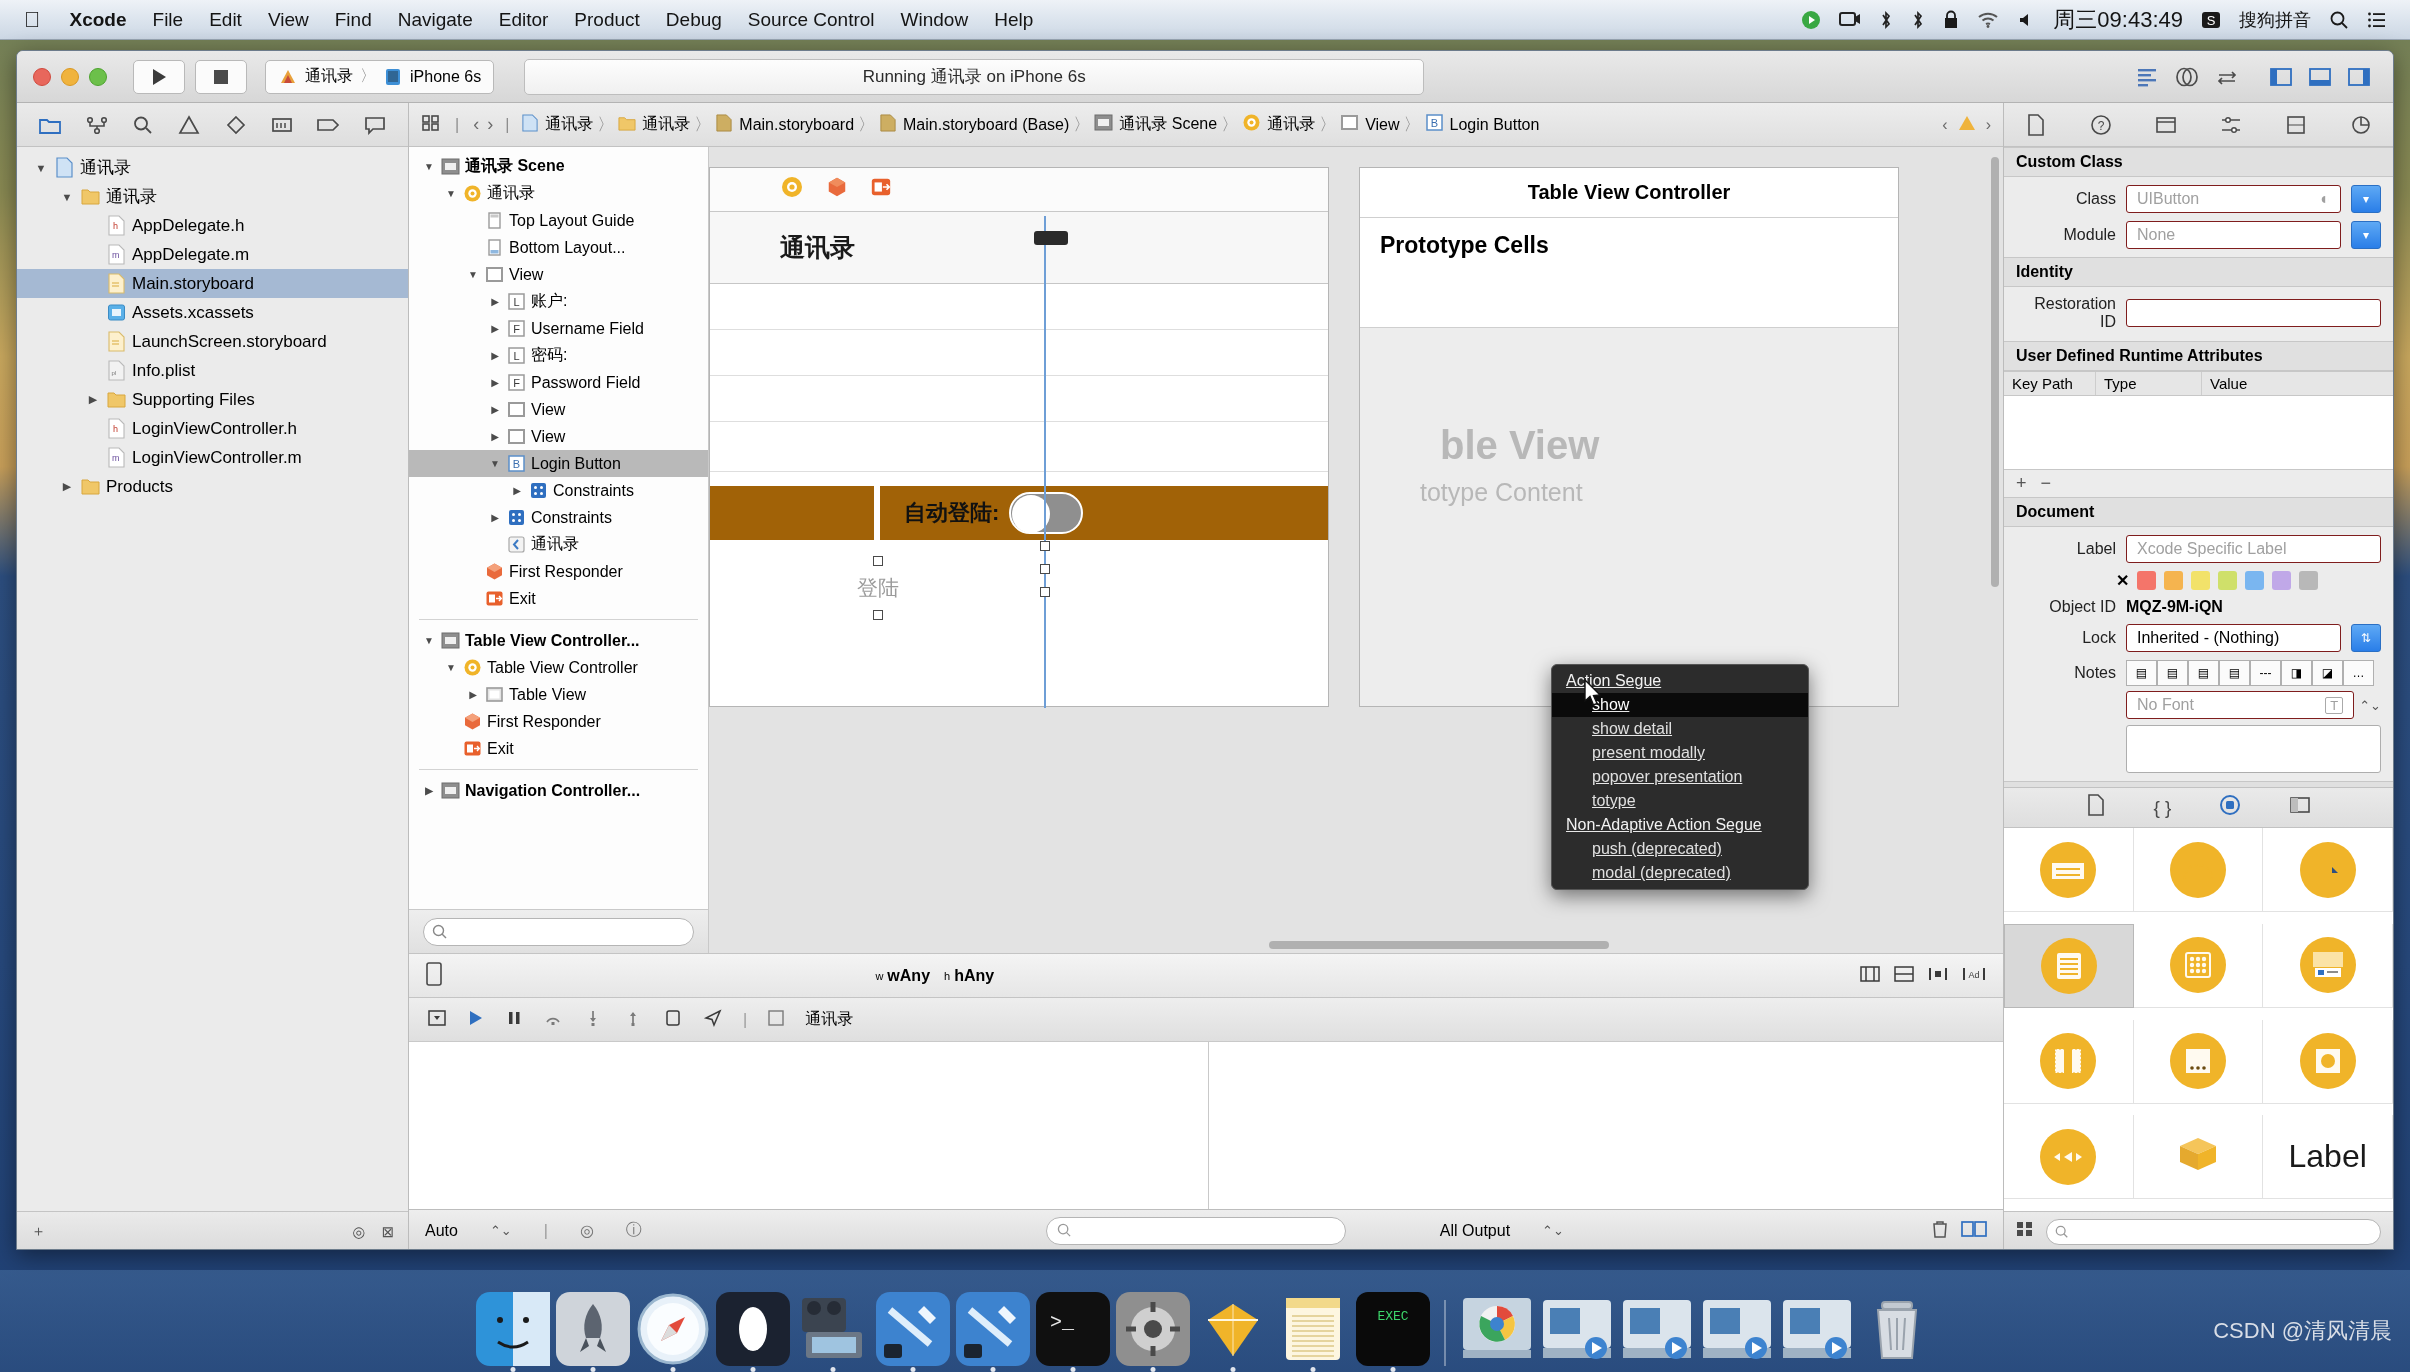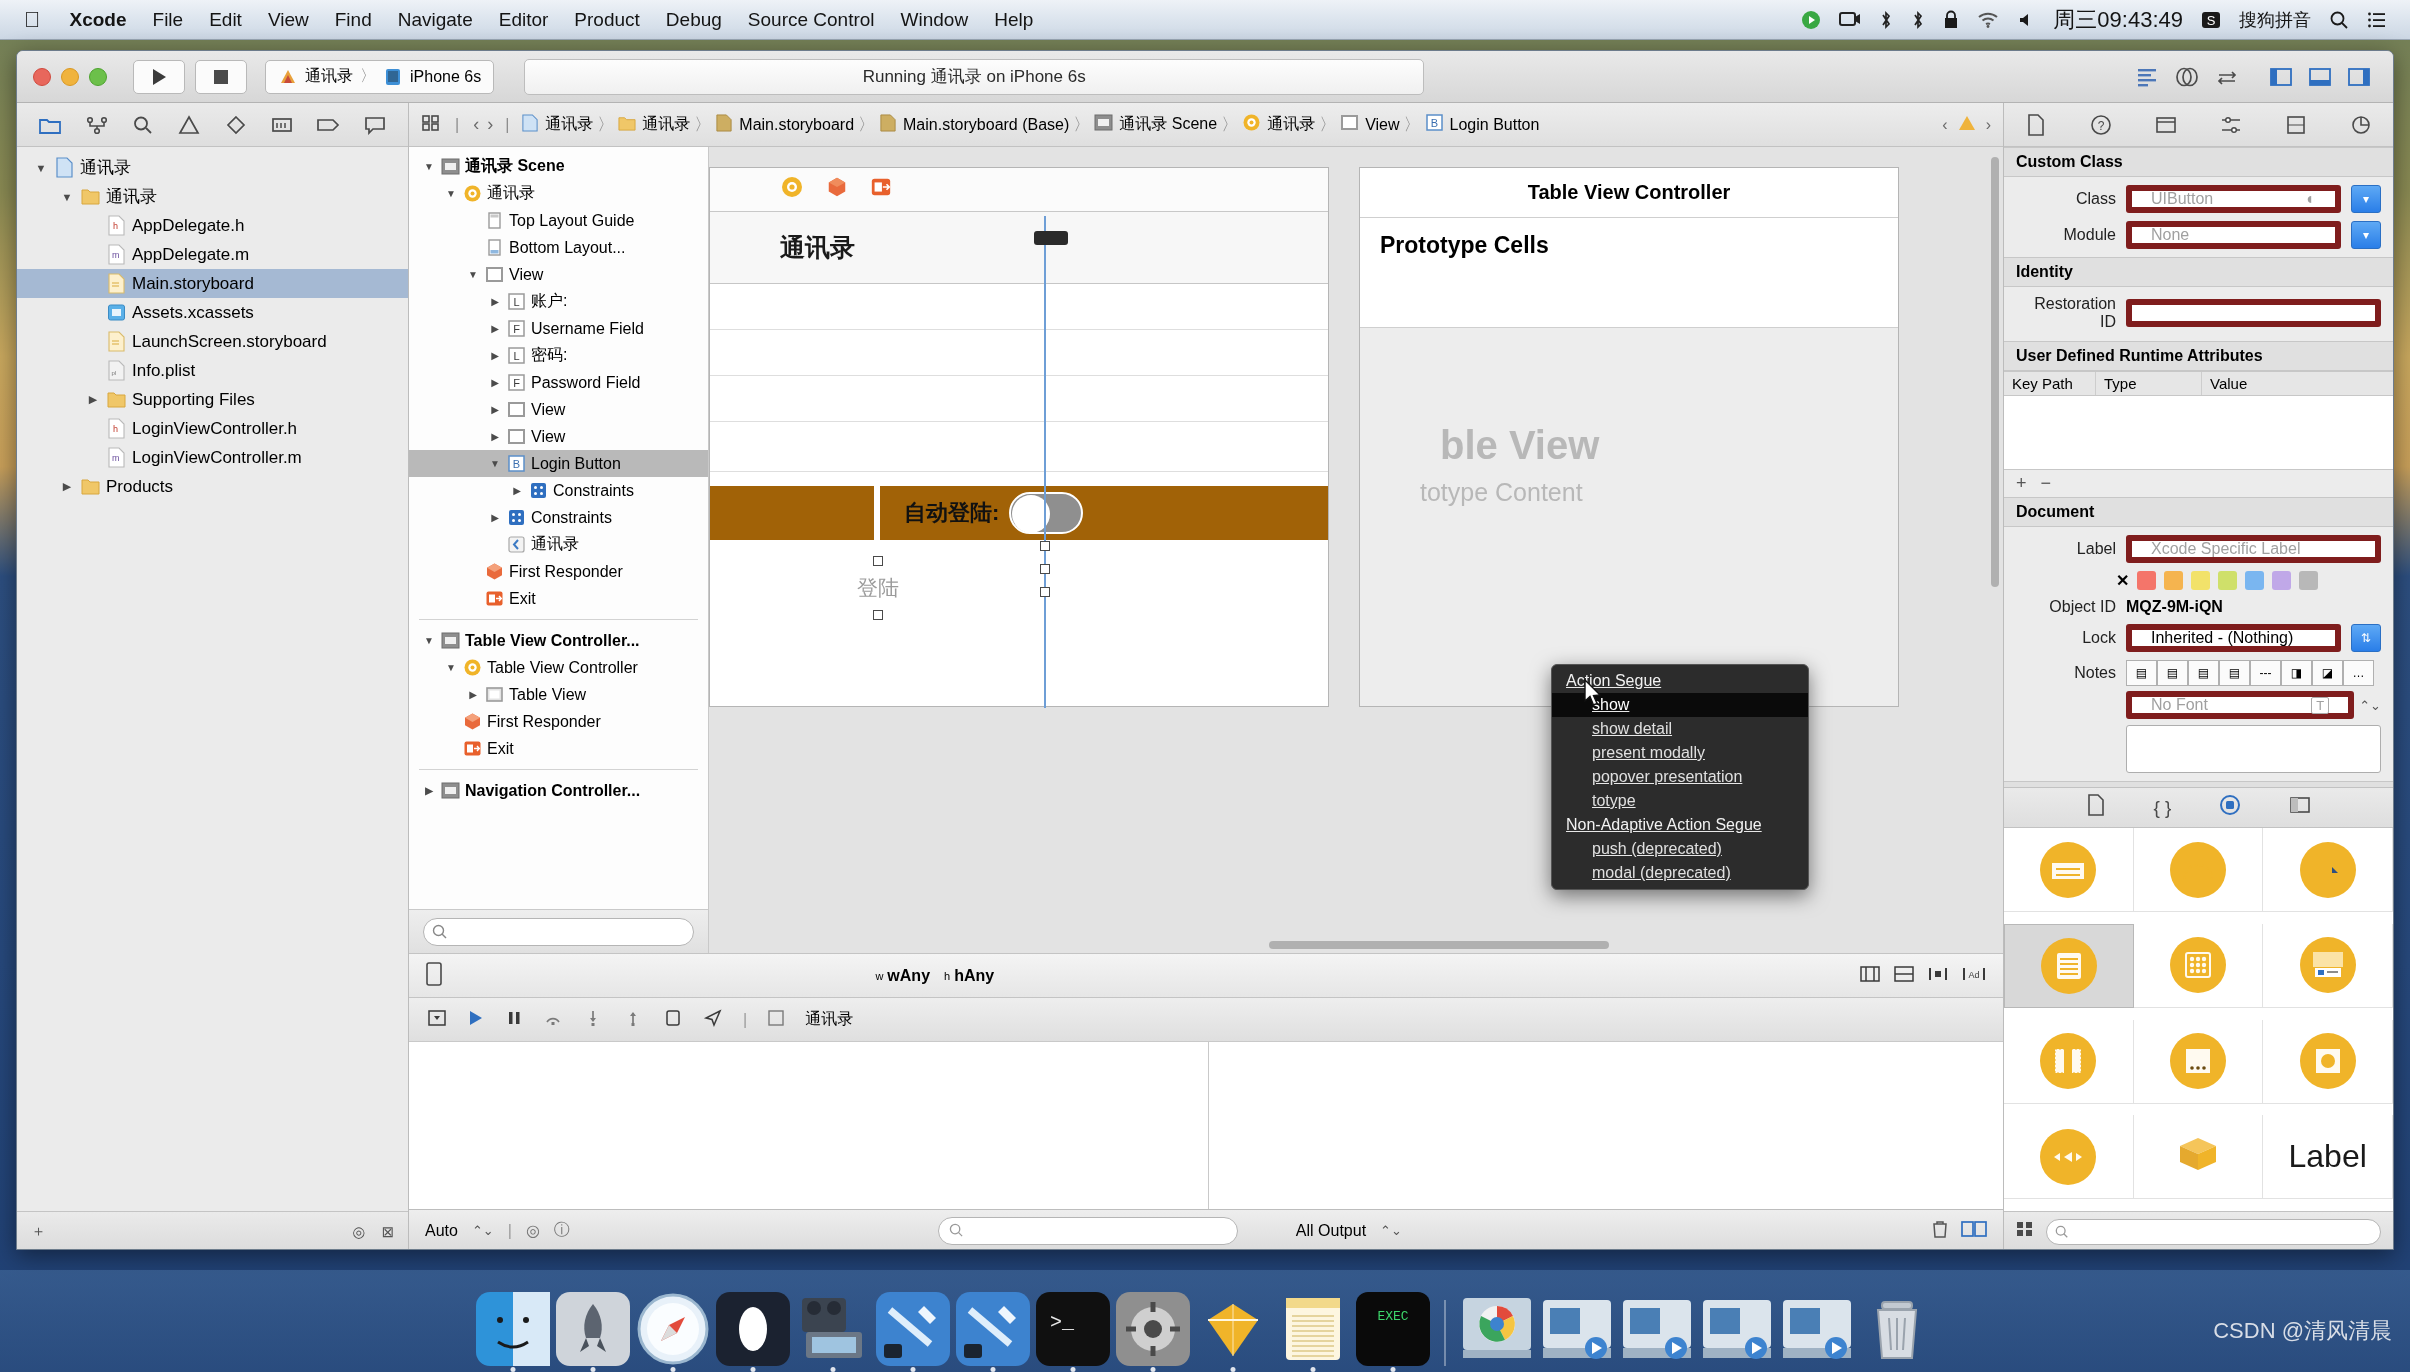--- a/index.html
+++ b/index.html
@@ -140,31 +140,31 @@
   
   .debugbar{
     height:44px; background:linear-gradient(180deg,#eeeeee,#dfdfdf); border-top:1px solid #c4c4c4;
     display:flex; align-items:center; gap:20px; padding:0 18px; font-size:16px;
   }
   #debugarea{ height:168px; display:flex; background:#fff; border-top:1px solid #c9c9c9;}
   .dbg-left{ width:800px; border-right:1px solid #c9c9c9; background:#fff;}
   .dbg-right{ flex:1; background:#fff;}
   .statusbar{
     height:42px; background:linear-gradient(180deg,#eeeeee,#dcdcdc); border-top:1px solid #bdbdbd;
-    display:flex; align-items:center; padding:0 16px; font-size:16px; gap:14px;
+    display:flex; align-items:center; padding:0 16px; font-size:16px; gap:32px;
   }
   
   #inspector{ width:390px; background:#ebebeb; border-left:1px solid #bcbcbc; display:flex; flex-direction:column;}
   .inspbar{ height:44px; display:flex; align-items:center; justify-content:space-around; background:linear-gradient(180deg,#eaeaea,#dedede); border-bottom:1px solid #c2c2c2;}
   .inspbar .ii{ width:30px;height:30px; display:flex;align-items:center;justify-content:center;}
   #inspbody{ height:640px; overflow:hidden; background:#ececec; font-size:16px;}
   .sect-h{ background:#e0e0e0; border-top:1px solid #c7c7c7; border-bottom:1px solid #c7c7c7; font-weight:bold; padding:5px 12px; font-size:16px;}
   .frow2{ display:flex; align-items:center; margin:8px 12px; gap:10px;}
   .flabel{ width:100px; text-align:right; font-size:16px; color:#222;}
-  .fin{ flex:1; height:28px; background:#fff; border:6px solid #7f1d1d; border-radius:3px; display:flex; align-items:center; padding:0 19px; font-size:16px;}
+  .fin{ flex:1; height:28px; background:#fff; border:1px solid #7f1d1d; border-radius:3px; display:flex; align-items:center; padding:0 10px; font-size:16px;}
   .fin.ph{ color:#a0a0a0;}
   .bluebtn{ width:30px;height:28px; background:linear-gradient(180deg,#5ea9f5,#2a7ee8); border:1px solid #2a6fc4; border-radius:3px; color:#fff; display:flex;align-items:center;justify-content:center; font-size:12px;}
   .udra-head{ display:flex; background:#e6e6e6; border-top:1px solid #c7c7c7; border-bottom:1px solid #c7c7c7; font-size:15px;}
   .udra-head div{ padding:3px 8px; border-right:1px solid #cdcdcd;}
   .udra-body{ height:74px; background:#fff; border-bottom:1px solid #c7c7c7;}
   .udra-foot{ display:flex; gap:14px; padding:3px 12px; font-size:18px; color:#555;}
   .swatches{ display:flex; gap:8px; align-items:center; margin:4px 0 4px 112px;}
   .sw{ width:19px;height:19px;border-radius:3px;}
   .notesbtns{ display:flex; gap:0; }
   .nbtn{ width:31px;height:26px; border:1px solid #b0b0b0; background:#fbfbfb; display:flex;align-items:center;justify-content:center; font-size:12px;}

